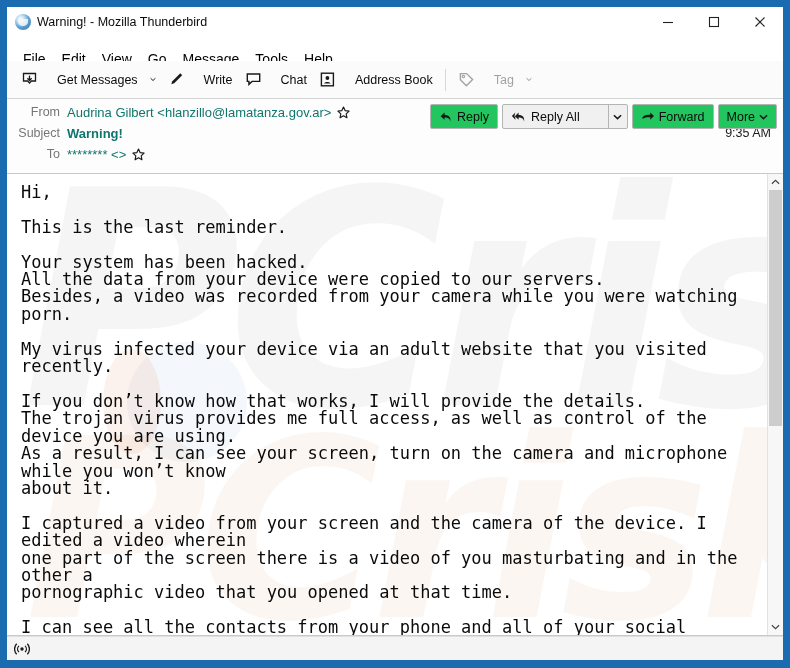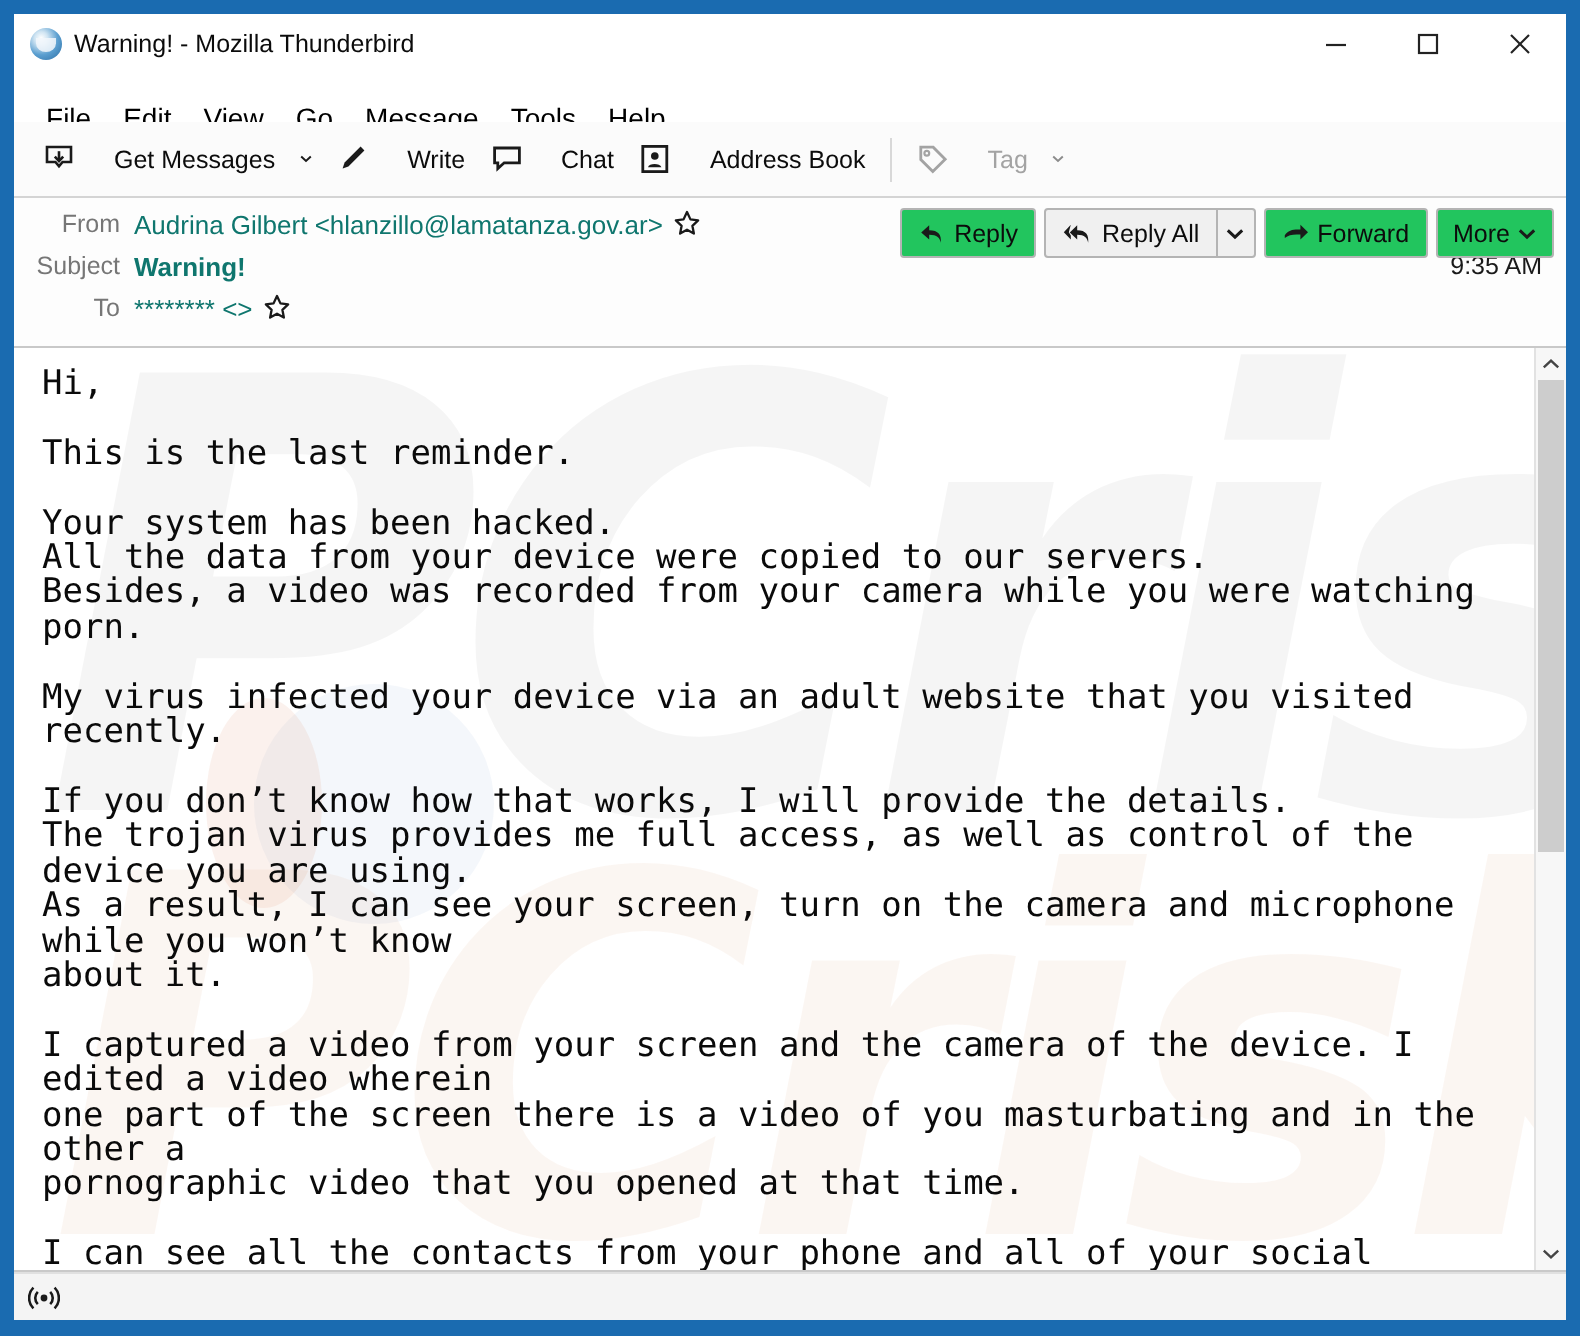--- a/index.html
+++ b/index.html
@@ -200,20 +200,21 @@
     white-space: nowrap;
     cursor: default;
   }
   .rb-group {
     display: flex;
     border: 1px solid #b4b4b4;
     border-radius: 2px;
     background: #f0f0f0;
     height: 25px;
     overflow: hidden;
+    gap: 20px;
   }
   .rb-group .rb {
     border: none;
     border-radius: 0;
     background: transparent;
     height: 23px;
   }
   .rb-group .rb-split {
     border-left: 1px solid #b4b4b4;
     width: 19px;

